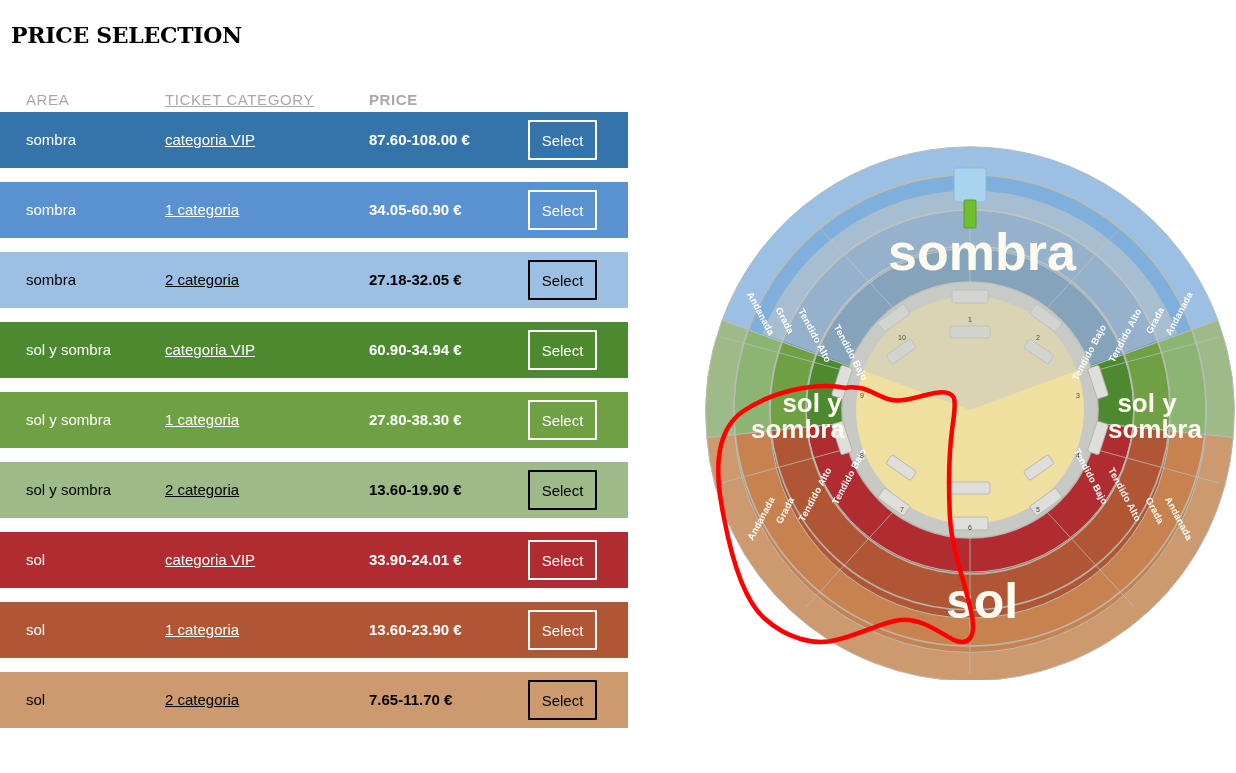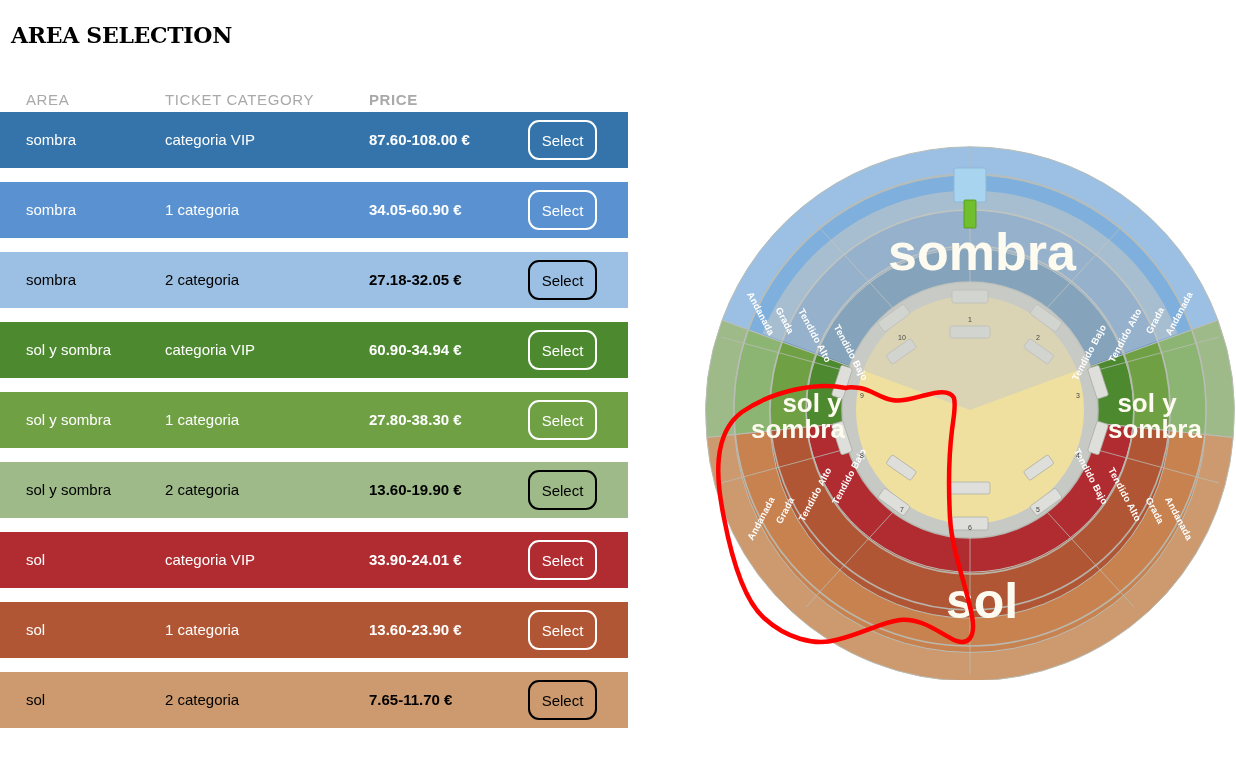--- a/index.html
+++ b/index.html
@@ -49,21 +49,21 @@
   }
   .table-head .col {
     font-size: 15px;
     letter-spacing: 0.6px;
     color: #a9a9a9;
     text-transform: uppercase;
     margin-top: 16px;
   }
 
   .col-area     { width: 139px; flex: 0 0 139px; }
-  .col-category { width: 204px; flex: 0 0 204px; }
+  .col-category { width: 204px; flex: 0 0 204px; text-decoration: underline; }
   .col-price    { width: 159px; flex: 0 0 159px; font-weight: bold; }
   .col-action   { flex: 1 1 auto; }
 
   .rows { position: relative; }
 
   .area-group { margin-bottom: 14px; }
   .area-group:last-child { margin-bottom: 0; }
 
   .area-row {
     display: flex;
@@ -81,21 +81,21 @@
   }
 
   .select-btn {
     display: inline-flex;
     align-items: center;
     justify-content: center;
     width: 69px;
     height: 40px;
     background: transparent;
     border: 2px solid currentColor;
-    border-radius: 11px;
+    border-radius: 1px;
     font-family: "Liberation Sans", sans-serif;
     font-size: 15px;
     line-height: 1;
     cursor: pointer;
     padding: 0;
   }
 
   
   .arena-wrap {
     position: absolute;
@@ -122,21 +122,21 @@
     font-family: "Liberation Sans", sans-serif;
     font-size: 7px;
     fill: #444444;
   }
 </style>
 </head>
 <body>
 
 <div class="page">
 
-  <h1 class="page-title">AREA SELECTION</h1>
+  <h1 class="page-title">PRICE SELECTION</h1>
 
   <div class="areas-table">
 
     <div class="table-head">
       <div class="col col-area">AREA</div>
       <div class="col col-category">TICKET CATEGORY</div>
       <div class="col col-price">PRICE</div>
       <div class="col col-action"></div>
     </div>
 

